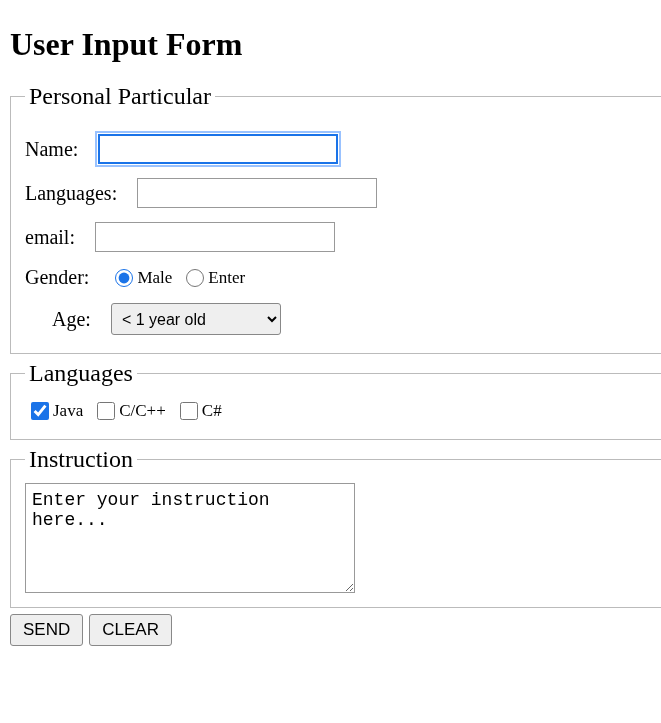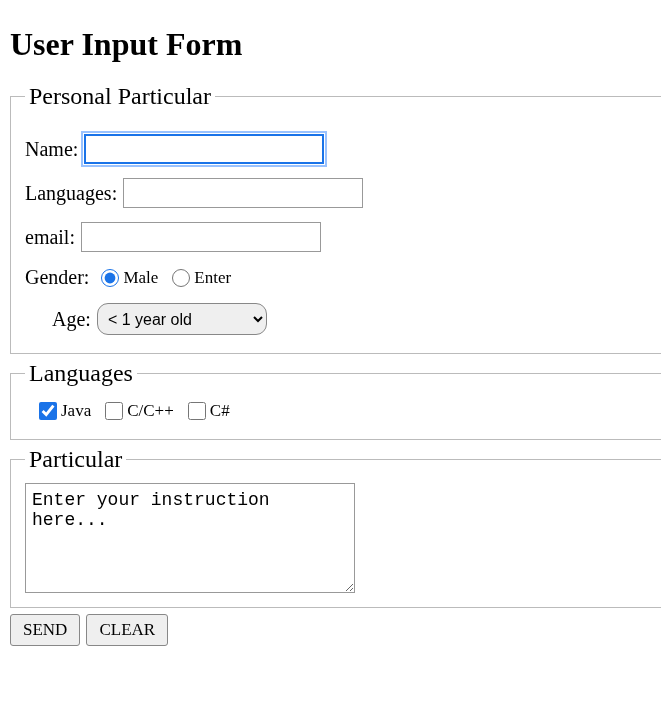--- a/index.html
+++ b/index.html
@@ -22,21 +22,21 @@
       padding: 10px 14px 14px 14px;
     }
     legend {
       font-size: 24px;
       padding: 0 4px;
     }
     .row {
       margin: 14px 0;
       display: flex;
       align-items: center;
-      gap: 6px;
+      gap: 20px;
     }
     .row:first-child { margin-top: 6px; }
     .row:last-child { margin-bottom: 4px; margin-left: 27px; }
     label.inline {
       font-size: 20px;
     }
     input[type="text"], input[type="password"], input[type="email"] {
       font-family: Arial, sans-serif;
       font-size: 16px;
       padding: 4px 6px;
@@ -62,39 +62,39 @@
       gap: 2px;
     }
     select {
       font-family: Arial, sans-serif;
       font-size: 16px;
       padding: 4px 6px;
       height: 32px;
       width: 170px;
       border: 1px solid #888;
       background: #efefef;
-      border-radius: 11px;
+      border-radius: 3px;
     }
     textarea {
       font-family: "Courier New", monospace;
       font-size: 18px;
       padding: 6px;
       border: 1px solid #999;
       width: 330px;
       height: 110px;
       resize: both;
       display: block;
     }
     .buttons {
       margin-top: 6px;
       display: flex;
       gap: 6px;
     }
     button {
-      font-family: Liberation Serif, serif;
+      font-family: Liberation Sans, sans-serif;
       font-size: 17px;
       padding: 5px 12px;
       border: 1px solid #888;
       background: #efefef;
       border-radius: 3px;
       cursor: pointer;
     }
     .opt-label {
       font-size: 17px;
       margin-right: 6px;
@@ -138,32 +138,32 @@
     <div class="row">
       <label class="inline">Age:</label>
       <select>
         <option selected="">&lt; 1 year old</option>
       </select>
     </div>
   </fieldset>
 
   <fieldset>
     <legend>Languages</legend>
-    <div class="row checkbox-group" style="margin:4px 8px;">
+    <div class="row checkbox-group" style="margin:4px 0;">
       <input type="checkbox" checked="" style="">
       <span class="opt-label">Java</span>
       <input type="checkbox" style="">
       <span class="opt-label">C/C++</span>
       <input type="checkbox" style="">
       <span class="opt-label">C#</span>
     </div>
   </fieldset>
 
   <fieldset>
-    <legend>Particular</legend>
+    <legend>Instruction</legend>
     <textarea style="">Enter your instruction here...</textarea>
   </fieldset>
 
   <div class="buttons">
     <button type="submit">SEND</button>
     <button type="reset">CLEAR</button>
   </div>
 
 </form>
 

